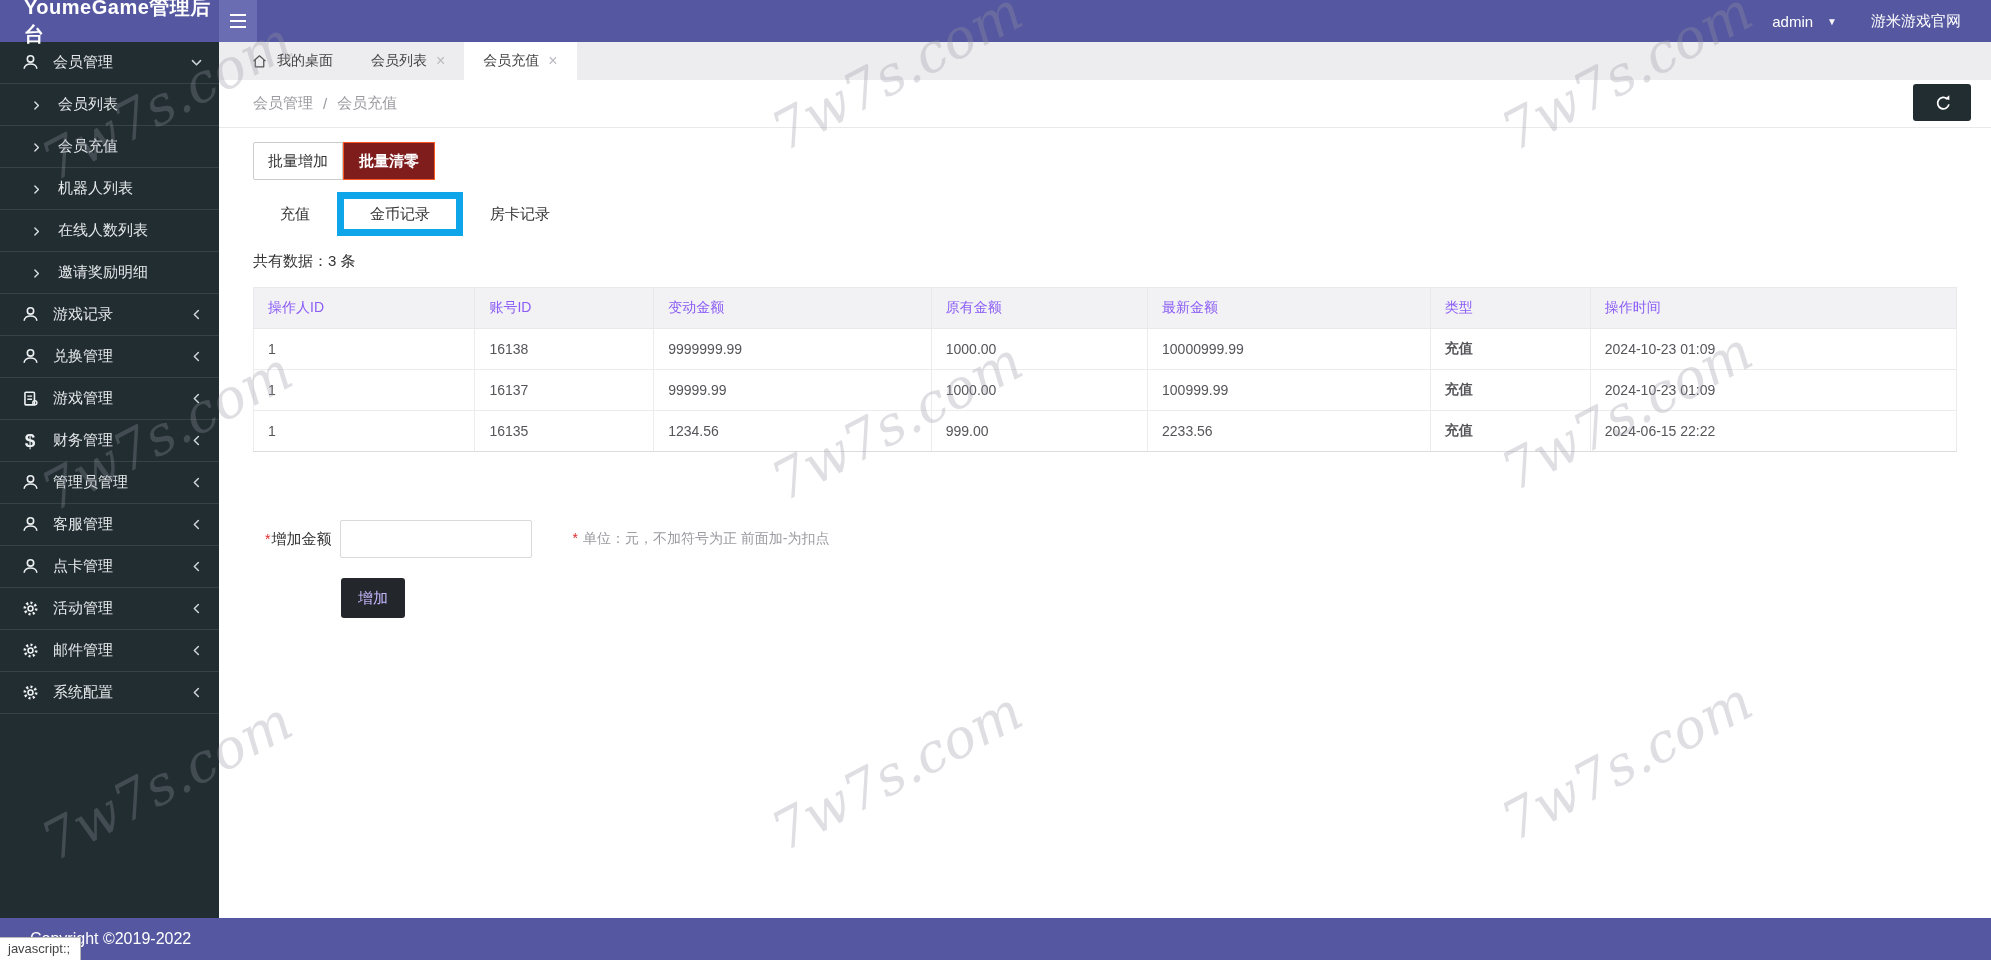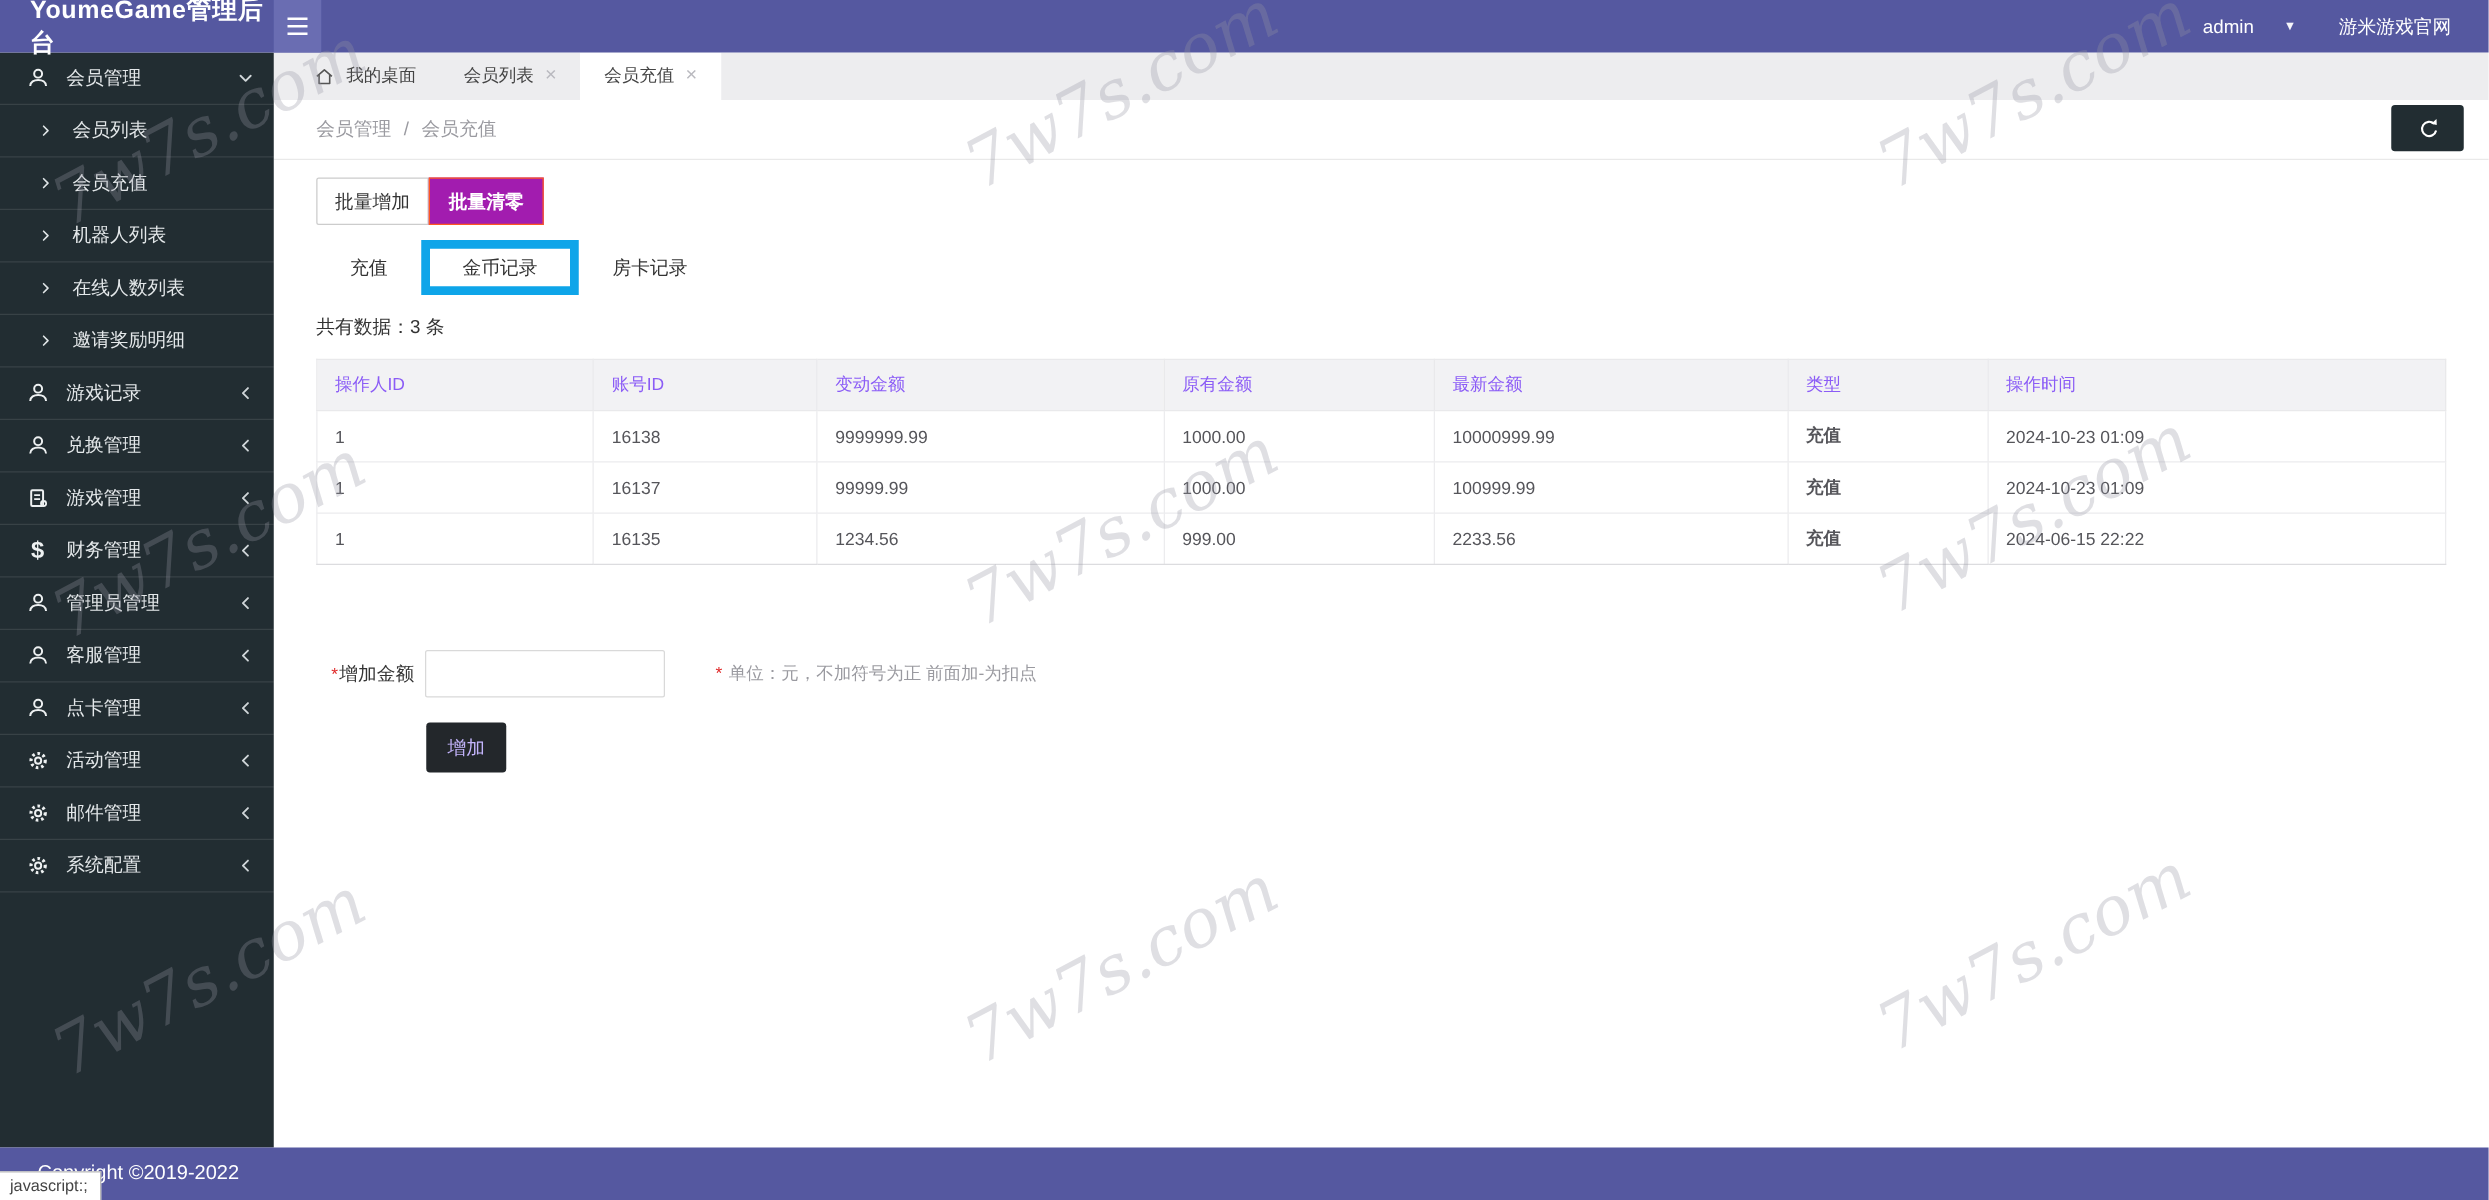--- a/index.html
+++ b/index.html
@@ -13,21 +13,21 @@
     position:absolute; top:0; left:0; width:1991px; height:42px;
     background:#5558a0; display:flex; align-items:center; color:#fff; z-index:10;
   }
   .brand { width:219px; padding-left:24px; font-size:20px; font-weight:bold; letter-spacing:.5px; }
   .hamburger {
     width:38px; height:42px; background:#6a6db2; display:flex; flex-direction:column;
     justify-content:center; align-items:center; gap:4px; cursor:pointer;
   }
   .hamburger i { display:block; width:16px; height:2px; background:#fff; }
   .topbar .spacer { flex:1; }
-  .top-admin { font-size:15px; margin-right:34px; cursor:pointer; display:flex; align-items:center; gap:24px; }
+  .top-admin { font-size:15px; margin-right:34px; cursor:pointer; display:flex; align-items:center; gap:14px; }
   .top-admin .caret { font-size:10px; opacity:.95; }
   .top-site { font-size:15px; margin-right:30px; cursor:pointer; }
   
   .sidebar {
     position:absolute; top:42px; left:0; width:219px; height:876px;
     background:#222d32; z-index:5;
   }
   .side-item {
     height:42px; display:flex; align-items:center; color:#e4e8ea; font-size:15px;
     border-bottom:1px solid rgba(255,255,255,.10); cursor:pointer; padding:0 14px 0 20px;
@@ -59,21 +59,21 @@
   .refresh-btn {
     position:absolute; right:20px; top:4px; width:58px; height:37px; background:#222d32;
     border:none; border-radius:3px; display:flex; align-items:center; justify-content:center; cursor:pointer;
   }
   .refresh-btn svg { width:19px; height:19px; color:#fff; }
   
   .content { padding:12px 34px 0 34px; position:relative; }
   .btn-row { display:flex; margin-top:2px; }
   .btn { height:38px; font-size:15px; display:flex; align-items:center; justify-content:center; cursor:pointer; }
   .btn-plain { width:90px; background:#fff; border:1px solid #ccc; color:#333; border-radius:2px 0 0 2px; }
-  .btn-orange { width:92px; background:#a21caf; border:1px solid #ff5722; color:#fff; font-weight:bold; }
+  .btn-orange { width:92px; background:#7f1d1d; border:1px solid #ff5722; color:#fff; font-weight:bold; }
   .ctabs { display:flex; margin-top:12px; align-items:stretch; }
   .ctab { padding:0 26px; height:44px; display:flex; align-items:center; font-size:15px; color:#333; cursor:pointer; background:transparent; border:1px solid transparent; }
   .ctab.active { background:#fff; border:7px solid #0ea5e9; }
   .summary { margin-top:16px; font-size:15px; color:#333; }
   table.grid { width:100%; margin-top:16px; border-collapse:collapse; }
   table.grid th {
     background:#f2f2f4; color:#8b5cf6; font-weight:normal; text-align:left;
     font-size:14px; padding:11px 14px; border:1px solid #e9e9eb;
   }
   table.grid td {

